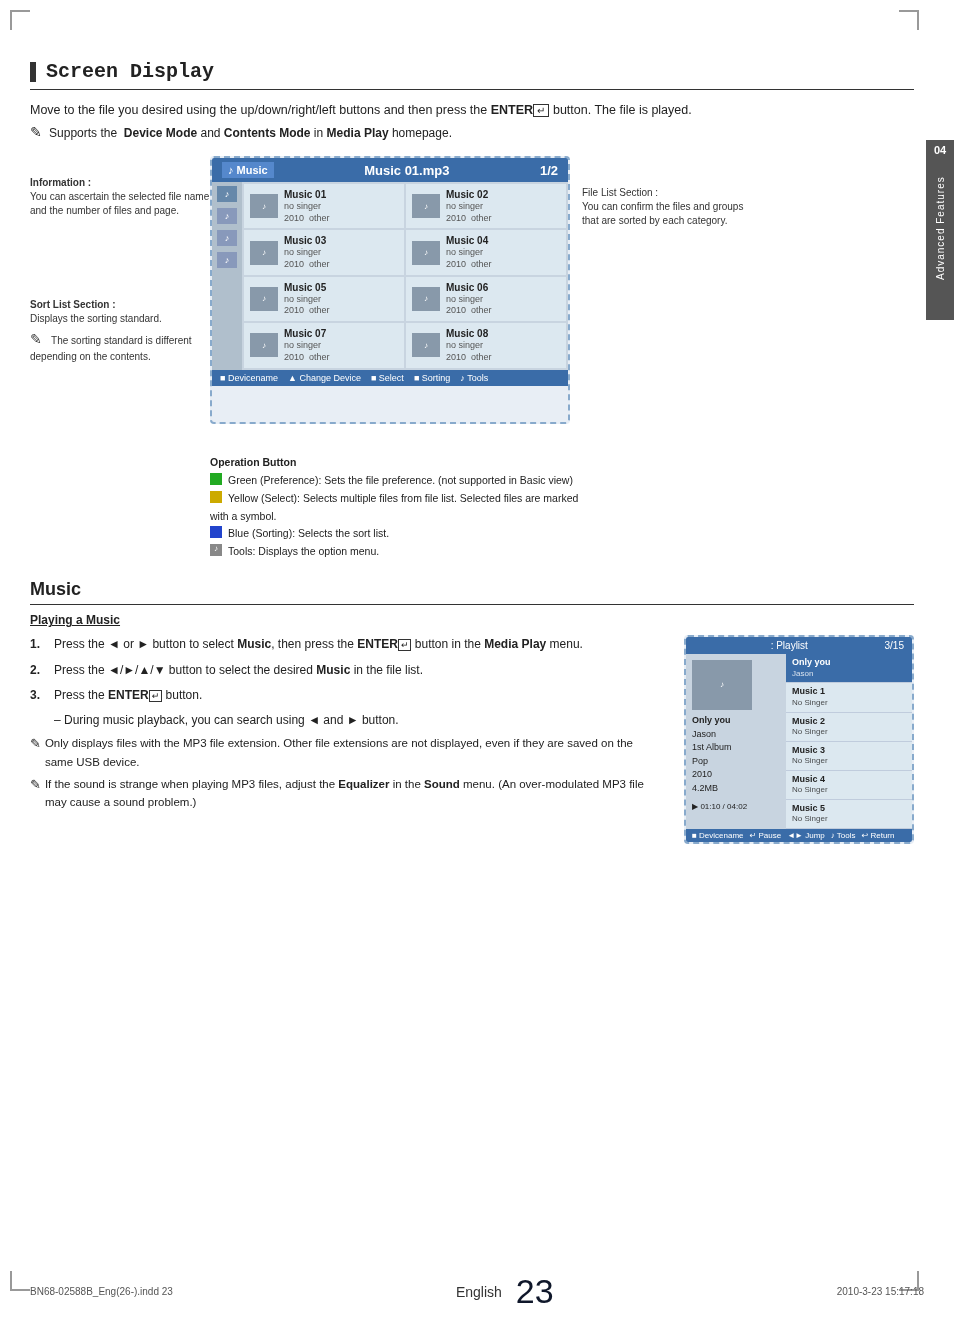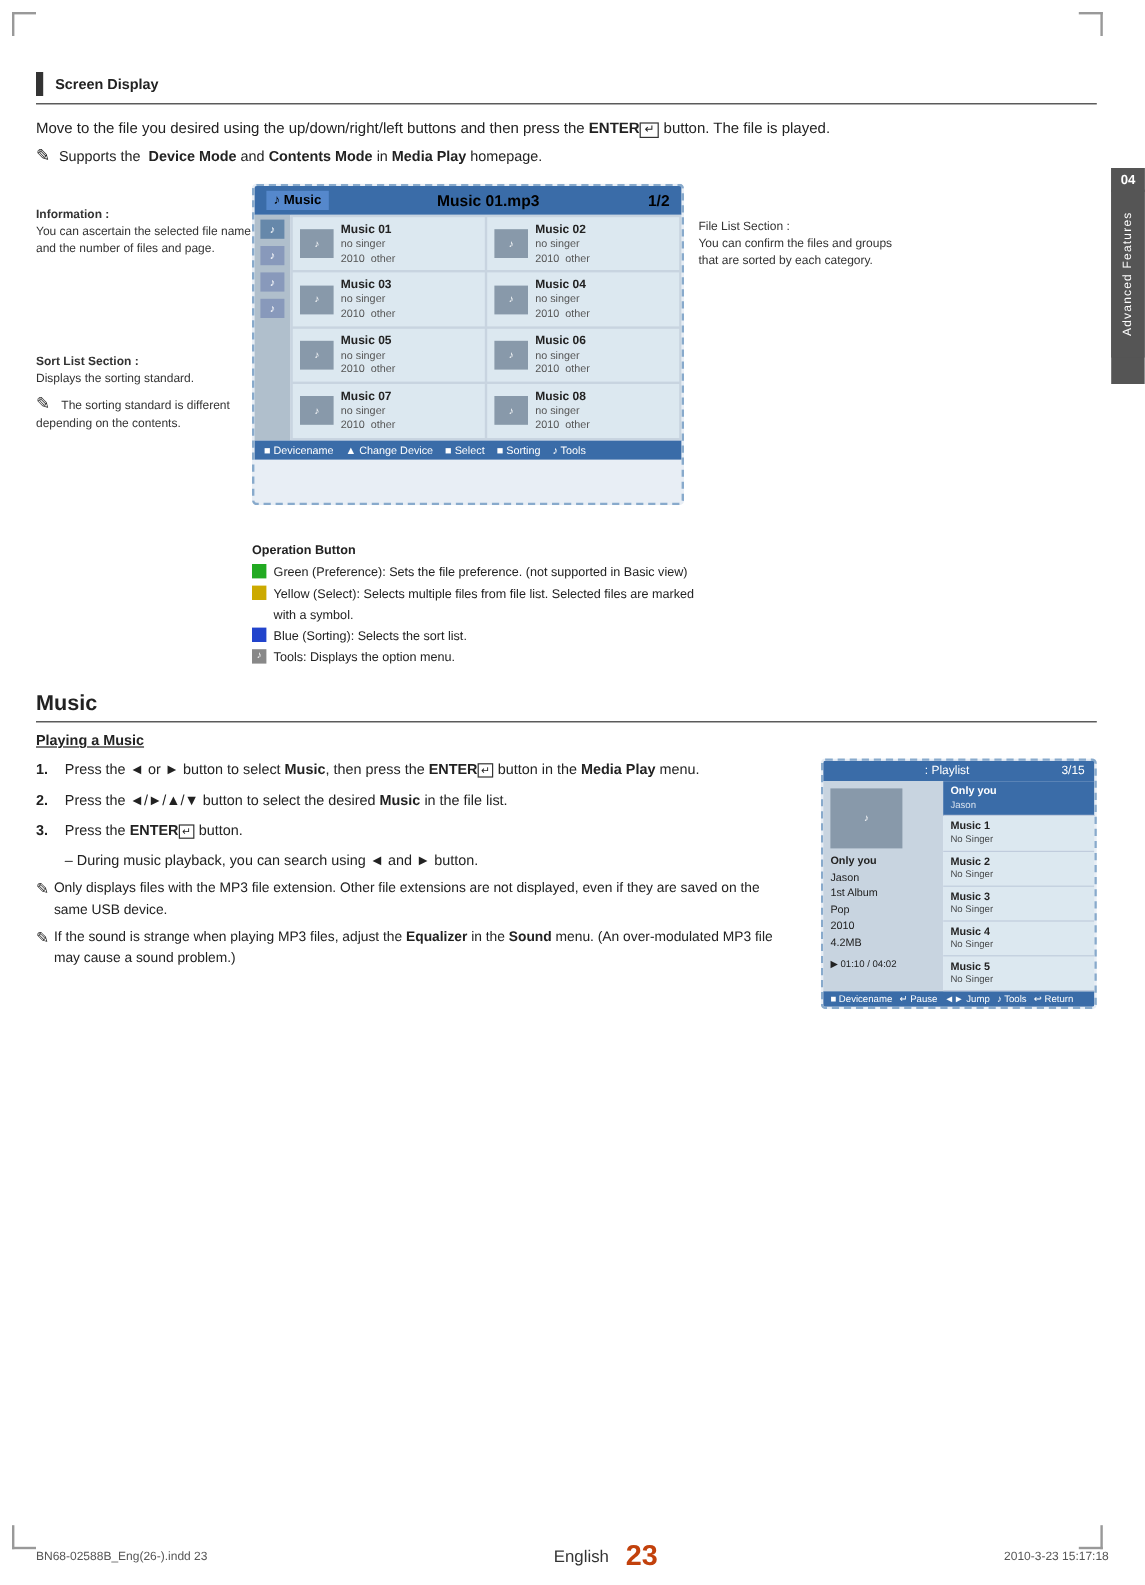--- a/index.html
+++ b/index.html
@@ -58,22 +58,23 @@
       border-bottom: 1px solid #333;
       padding-bottom: 6px;
     }
     .section-title-bar {
       width: 6px;
       height: 20px;
       background: #333;
       margin-right: 10px;
     }
     .section-title h2 {
-      font-size: 12px;
+      font-size: 20px;
       font-weight: bold;
+      font-family: Liberation Mono, monospace;
     }
 
     
     .intro-text {
       font-size: 12.5px;
       line-height: 1.6;
       margin-bottom: 4px;
     }
     .note-line {
       font-size: 12px;
@@ -104,21 +105,21 @@
     .screen-mock {
       border: 2px dashed #88aacc;
       border-radius: 4px;
       background: #e8eef5;
       width: 360px;
       flex-shrink: 0;
       overflow: hidden;
     }
     .screen-header {
       background: #3a6ca8;
-      color: #000000;
+      color: #ffffff;
       display: flex;
       align-items: center;
       justify-content: space-between;
       padding: 4px 10px;
       font-size: 13px;
       font-weight: bold;
     }
     .screen-header .music-icon {
       background: #5588cc;
       padding: 2px 6px;
@@ -332,23 +333,23 @@
       padding: 0 30px;
       font-size: 10px;
       color: #555;
     }
     .page-number-area {
       display: flex;
       align-items: center;
       gap: 14px;
     }
     .page-num-box {
-      font-size: 24px;
-      font-weight: bold;
-      color: #c2410c;
+      font-size: 34px;
+      font-weight: normal;
+      color: #0f172a;
     }
     .english-label {
       font-size: 14px;
       color: #333;
     }
 
     .inline-bold { font-weight: bold; }
   </style>
 </head>
 <body>
@@ -491,21 +492,21 @@
   <div class="op-section">
     <div class="op-title">Operation Button</div>
     <div class="op-item">
       <div class="op-color-box green-box"></div>
       <span>Green (Preference): Sets the file preference. (not supported in Basic view)</span>
     </div>
     <div class="op-item">
       <div class="op-color-box yellow-box"></div>
       <span>Yellow (Select): Selects multiple files from file list. Selected files are marked</span>
     </div>
-    <div style="margin-left:18px;font-size:10.5px;">with a symbol.</div>
+    <div style="font-size:10.5px;">with a symbol.</div>
     <div class="op-item">
       <div class="op-color-box blue-box"></div>
       <span>Blue (Sorting): Selects the sort list.</span>
     </div>
     <div class="op-item">
       <div class="op-color-box tools-box">♪</div>
       <span>Tools: Displays the option menu.</span>
     </div>
   </div>
 

